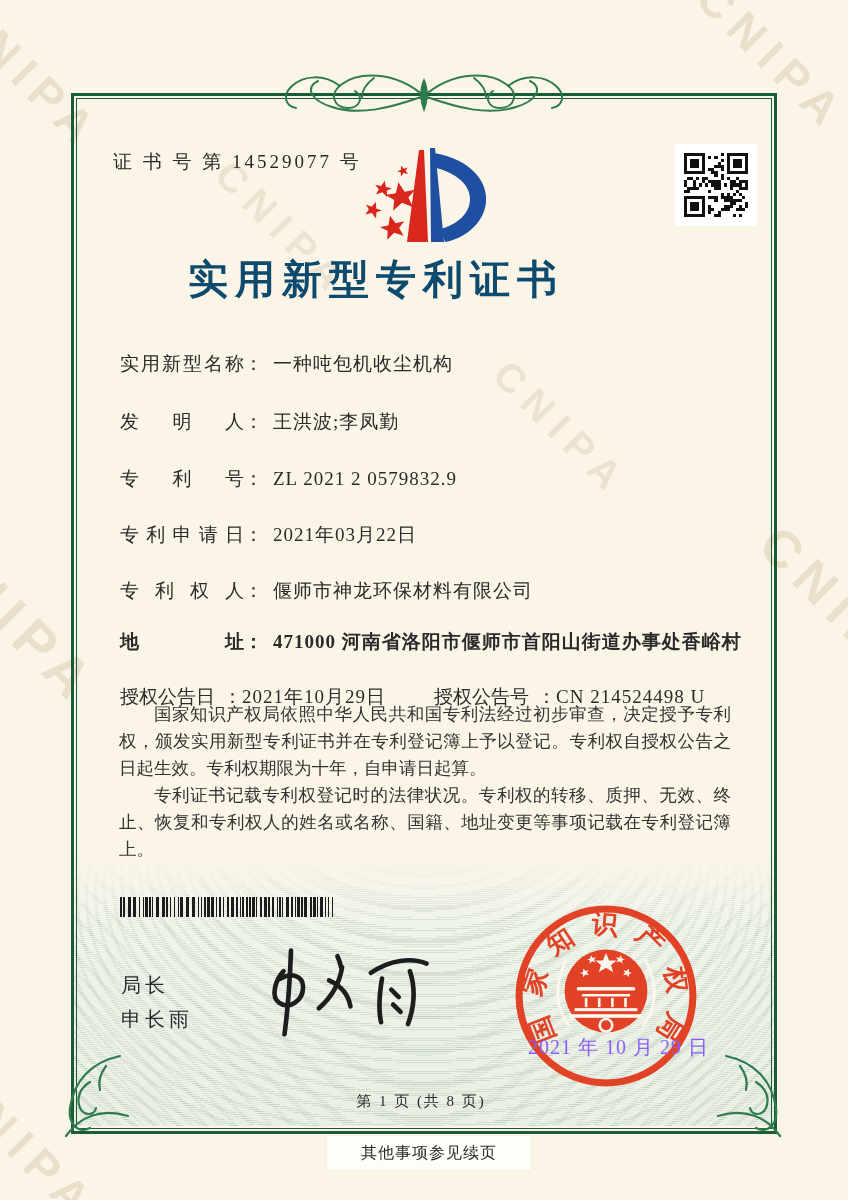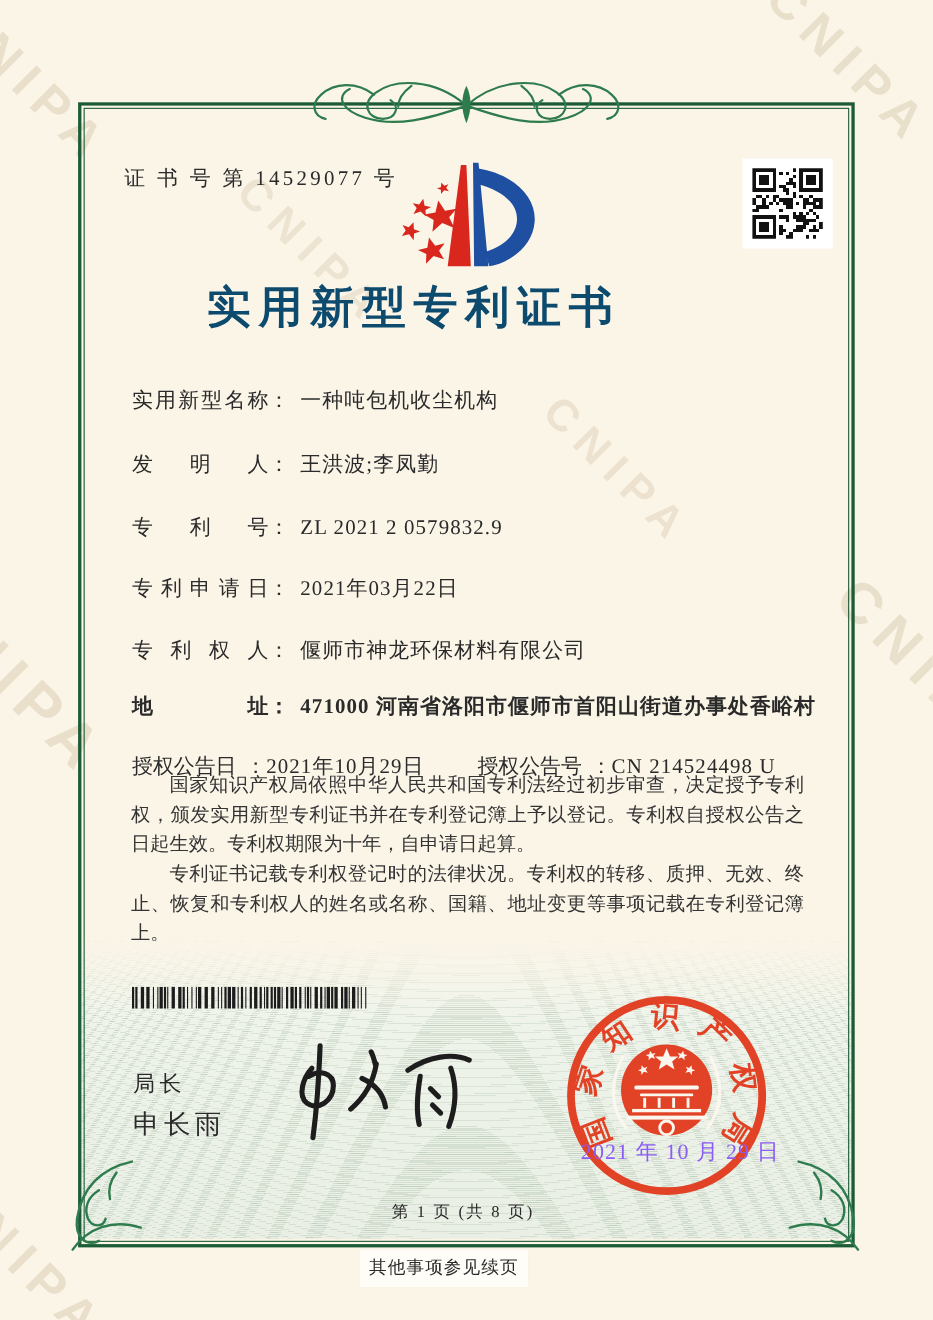--- a/index.html
+++ b/index.html
@@ -71,27 +71,27 @@
   
   .body-text{position:absolute;left:119px;top:702px;width:612px;z-index:5;
     font-size:17.5px;line-height:27px;text-align:justify;color:#333;}
   .body-text p{margin:0;text-indent:2em;font-family:Liberation Mono, monospace;}
 
   
   .barcode{position:absolute;left:120px;top:897px;z-index:6;}
   .sig-title{position:absolute;left:121px;top:972px;z-index:6;
     font-family:Liberation Serif, serif;font-size:20px;letter-spacing:4px;}
   .sig-name{position:absolute;left:121px;top:1006px;z-index:6;
-    font-family:"Liberation Sans","DejaVu Sans",sans-serif;font-size:24px;letter-spacing:4px;}
+    font-family:"Liberation Sans","DejaVu Sans",sans-serif;font-size:20px;letter-spacing:4px;}
   .signature{position:absolute;left:252px;top:942px;z-index:6;}
   .seal{position:absolute;left:512px;top:902px;z-index:6;opacity:.95;}
   .seal-date{position:absolute;left:528px;top:1034px;z-index:7;font-size:20px;letter-spacing:1px;color:#8b5cf6;white-space:nowrap;}
   .page-info{position:absolute;left:71px;width:700px;top:1092px;text-align:center;z-index:6;
     font-size:15px;letter-spacing:2px;}
-  .note-box{position:absolute;left:327px;top:1136px;width:153px;height:34px;background:#fffdf8;z-index:6;
+  .note-box{position:absolute;left:327px;top:1136px;width:204px;height:34px;background:#fffdf8;z-index:6;
     text-align:center;line-height:34px;font-size:16px;letter-spacing:1px;box-shadow:0 0 2px rgba(0,0,0,.06);}
 </style>
 </head>
 <body>
 
 <div class="page">
 
   <span class="wm wm1">CNIPA</span>
   <span class="wm wm2">CNIPA</span>
   <span class="wm wm3">CNIPA</span>

